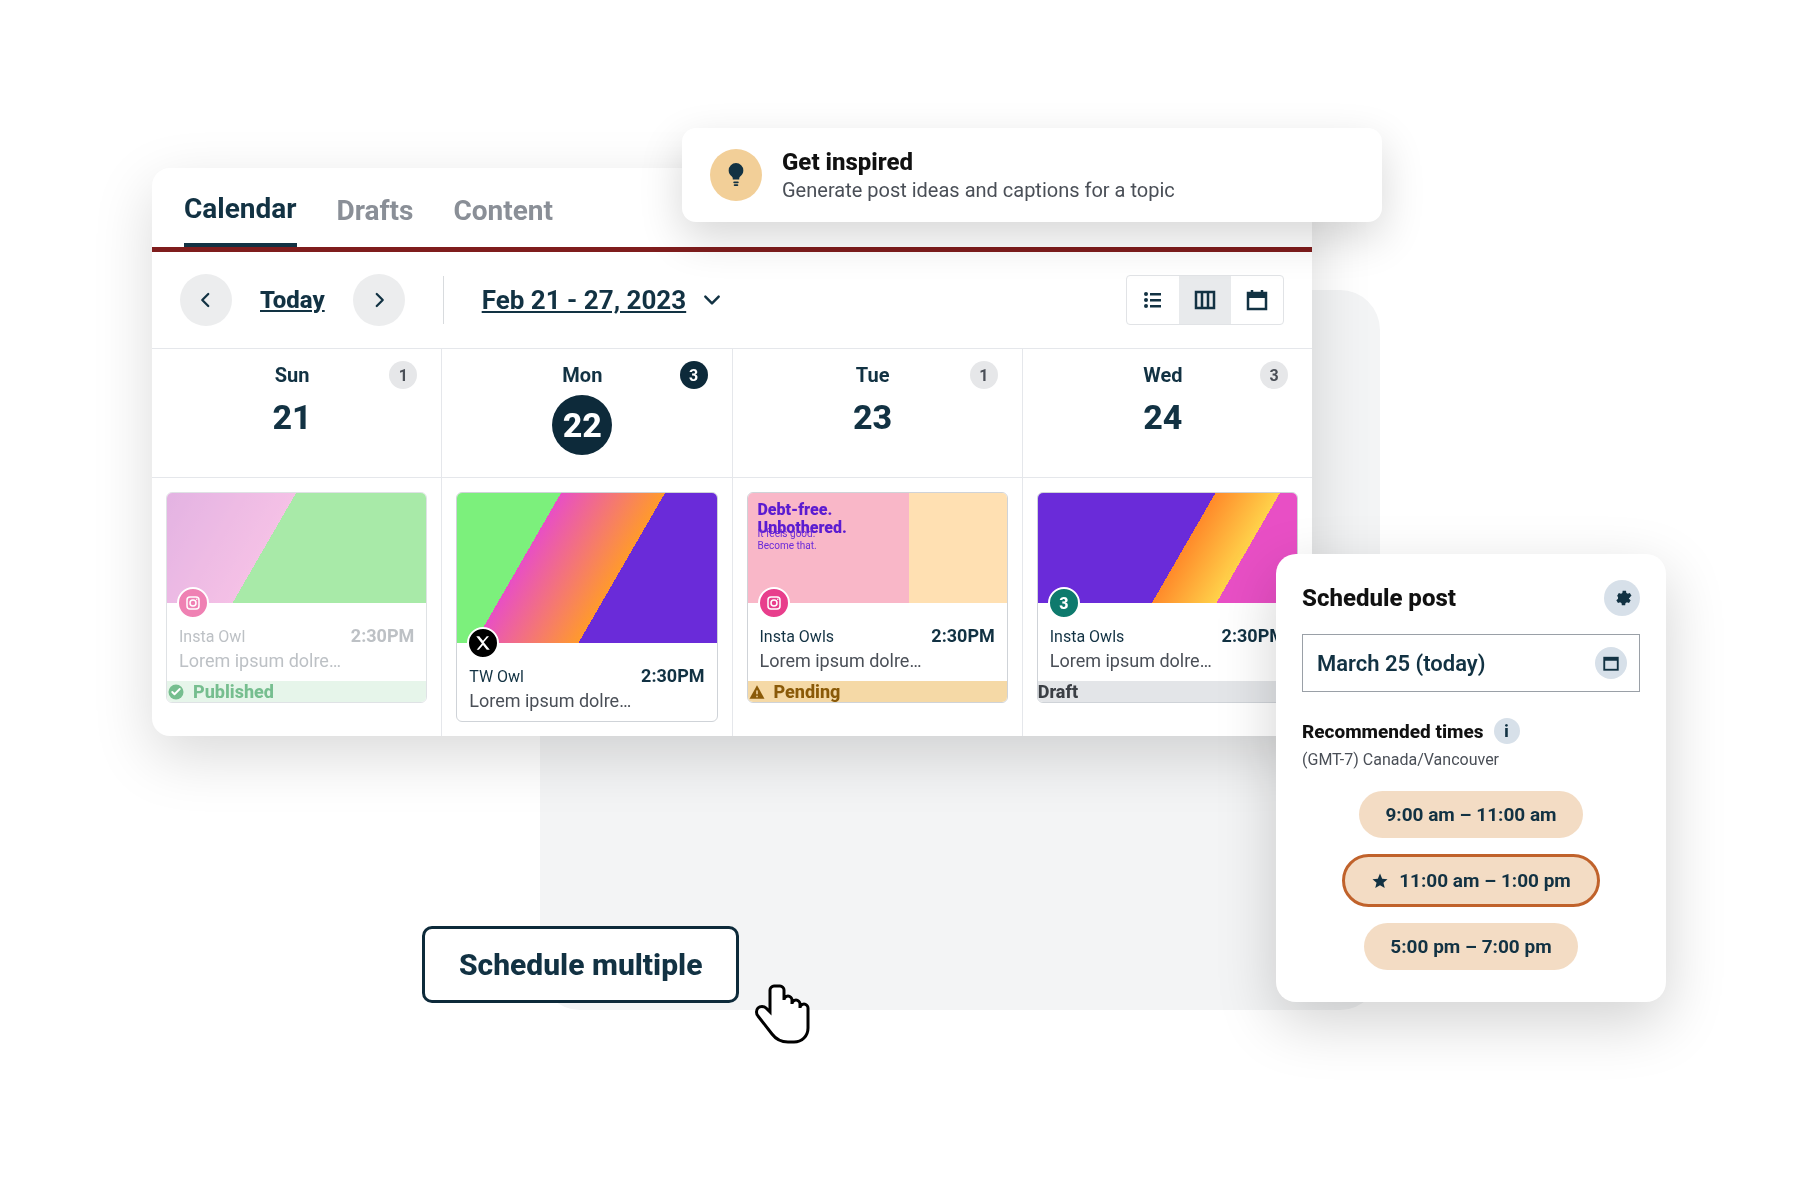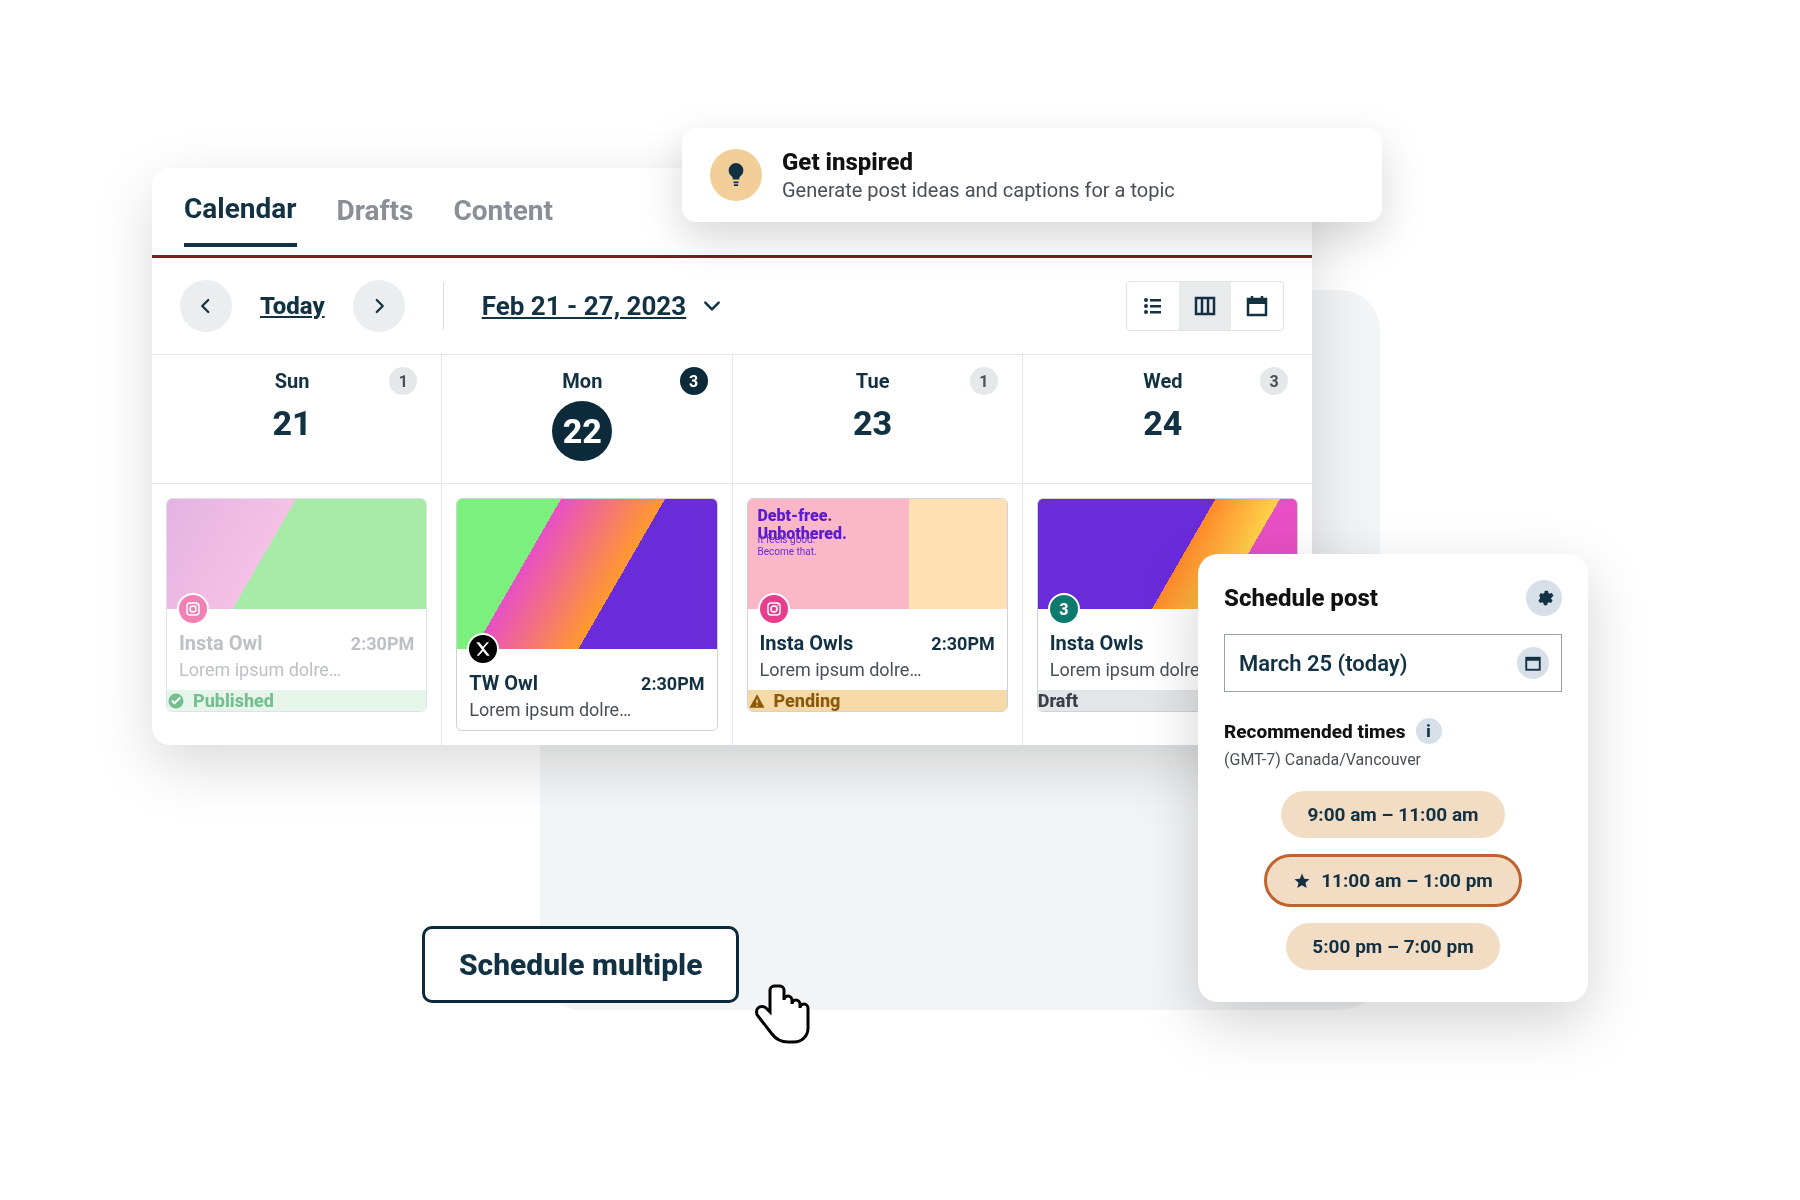--- a/index.html
+++ b/index.html
@@ -28,22 +28,22 @@
     width: 1160px;
     background: #fff;
     border-radius: 18px;
     box-shadow: 0 20px 60px rgba(0,0,0,0.15);
     overflow: hidden;
   }
   .tabs {
     display: flex;
     align-items: center;
     gap: 40px;
-    padding: 24px 32px 8px 32px;
-    border-bottom: 3px solid #7f1d1d;
+    padding: 24px 32px 0 32px;
+    border-bottom: 5px solid #7f1d1d;
   }
   .tab {
     font-size: 28px;
     font-weight: 700;
     color: #8a8f97;
     padding-bottom: 18px;
     cursor: pointer;
   }
   .tab.active {
     color: #123243;
@@ -217,22 +217,22 @@
   }
   .net-badge svg { width: 18px; height: 18px; }
   .card-body { padding: 22px 12px 10px 12px; }
   .card-line1 {
     display: flex;
     justify-content: space-between;
     align-items: baseline;
     gap: 6px;
   }
   .acct {
-    font-size: 20px;
-    font-weight: 700;
+    font-size: 16px;
+    font-weight: 400;
     color: #123243;
     white-space: nowrap;
     overflow: hidden;
     text-overflow: ellipsis;
     text-align: center;
   }
   .post-card.faded .acct, .post-card.faded .snippet { color: #9aa0a7; }
   .time { font-size: 18px; font-weight: 700; color: #123243; white-space: nowrap; }
   .post-card.faded .time { color: #9aa0a7; }
   .snippet {
@@ -300,21 +300,21 @@
   .cursor-hand {
     position: absolute;
     left: 750px;
     top: 978px;
     width: 64px;
     height: 72px;
   }
 
   .schedule-panel {
     position: absolute;
-    left: 1198px;
+    left: 1276px;
     top: 554px;
     width: 390px;
     background: #fff;
     border-radius: 20px;
     box-shadow: 0 20px 60px rgba(0,0,0,0.18);
     padding: 26px 26px 32px 26px;
   }
   .sp-head {
     display: flex;
     justify-content: space-between;

